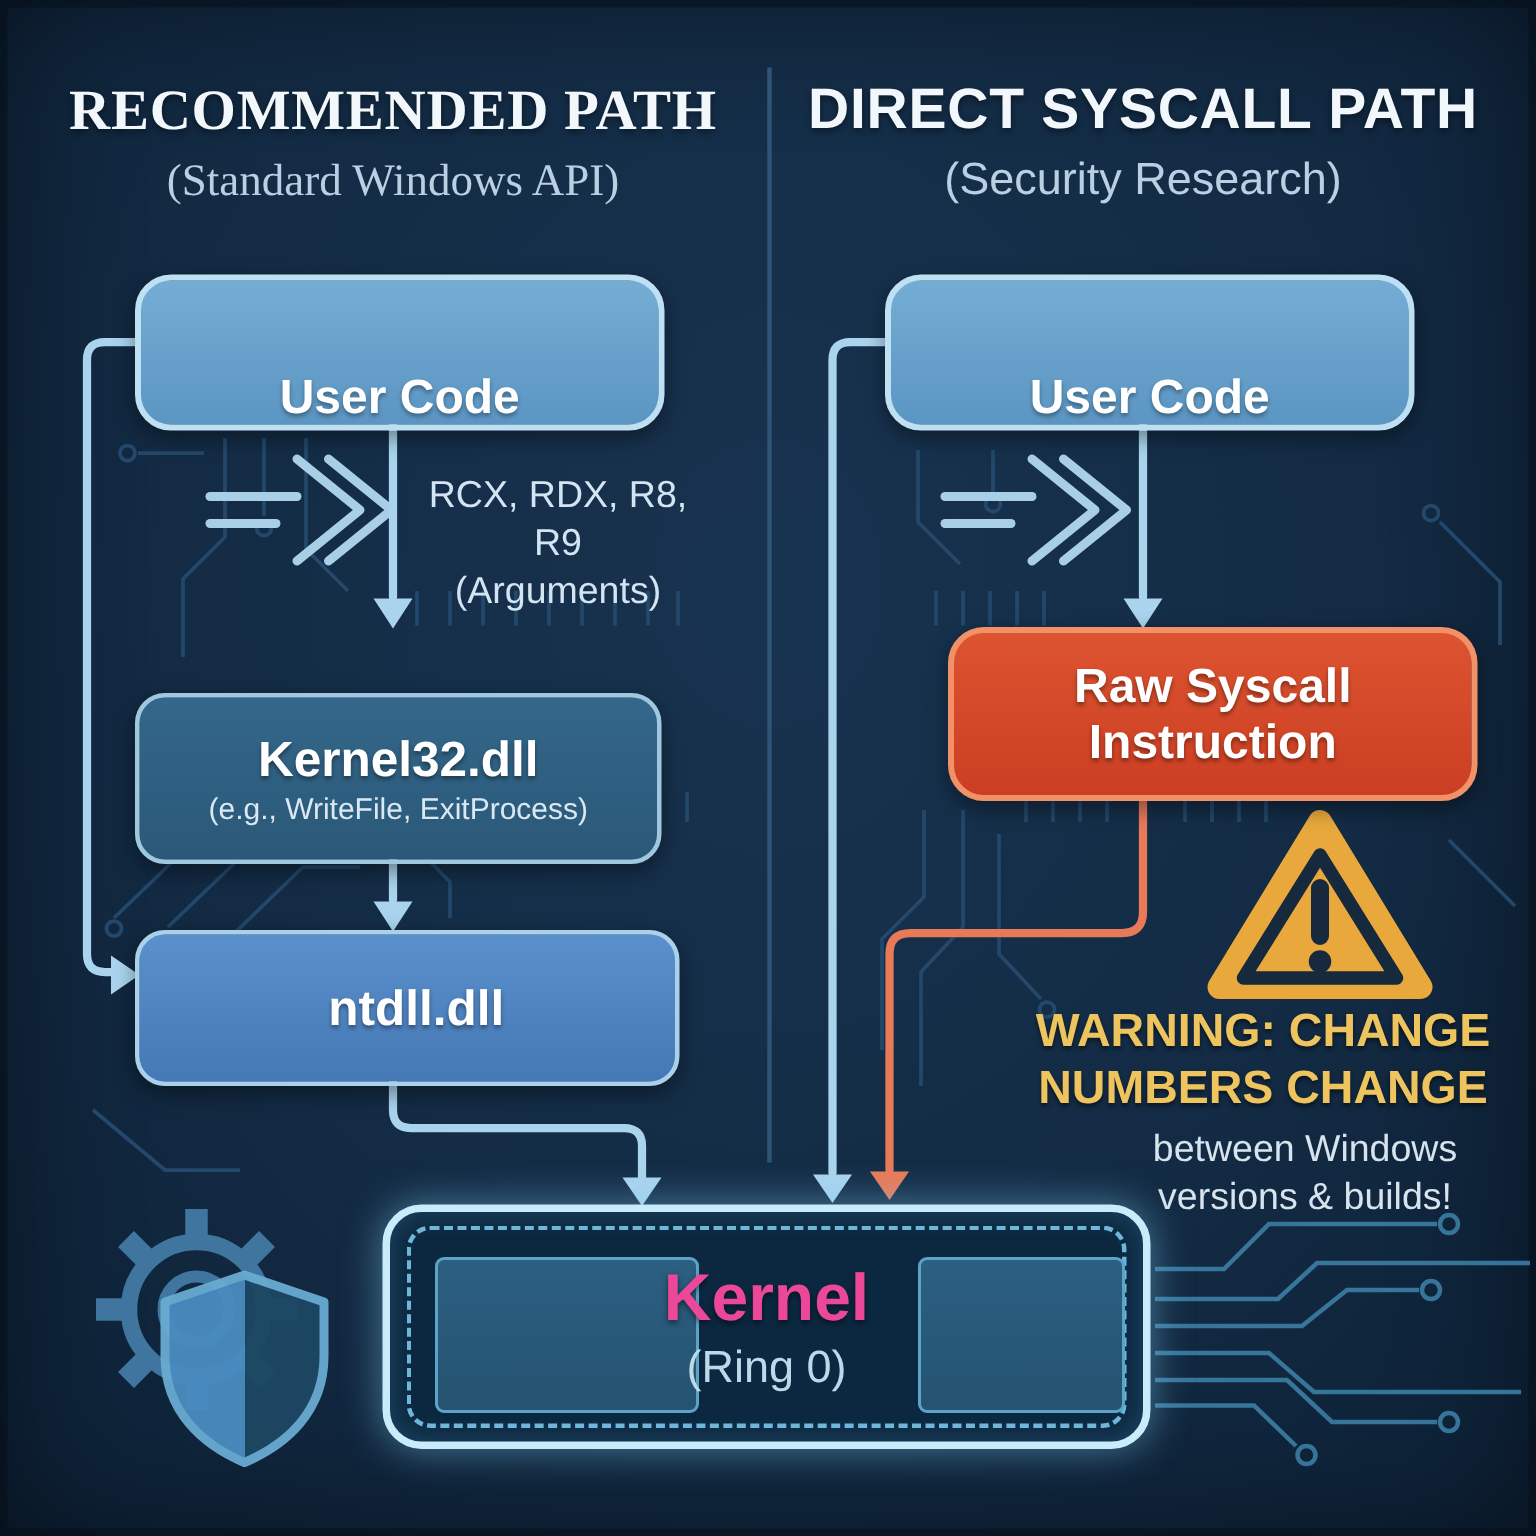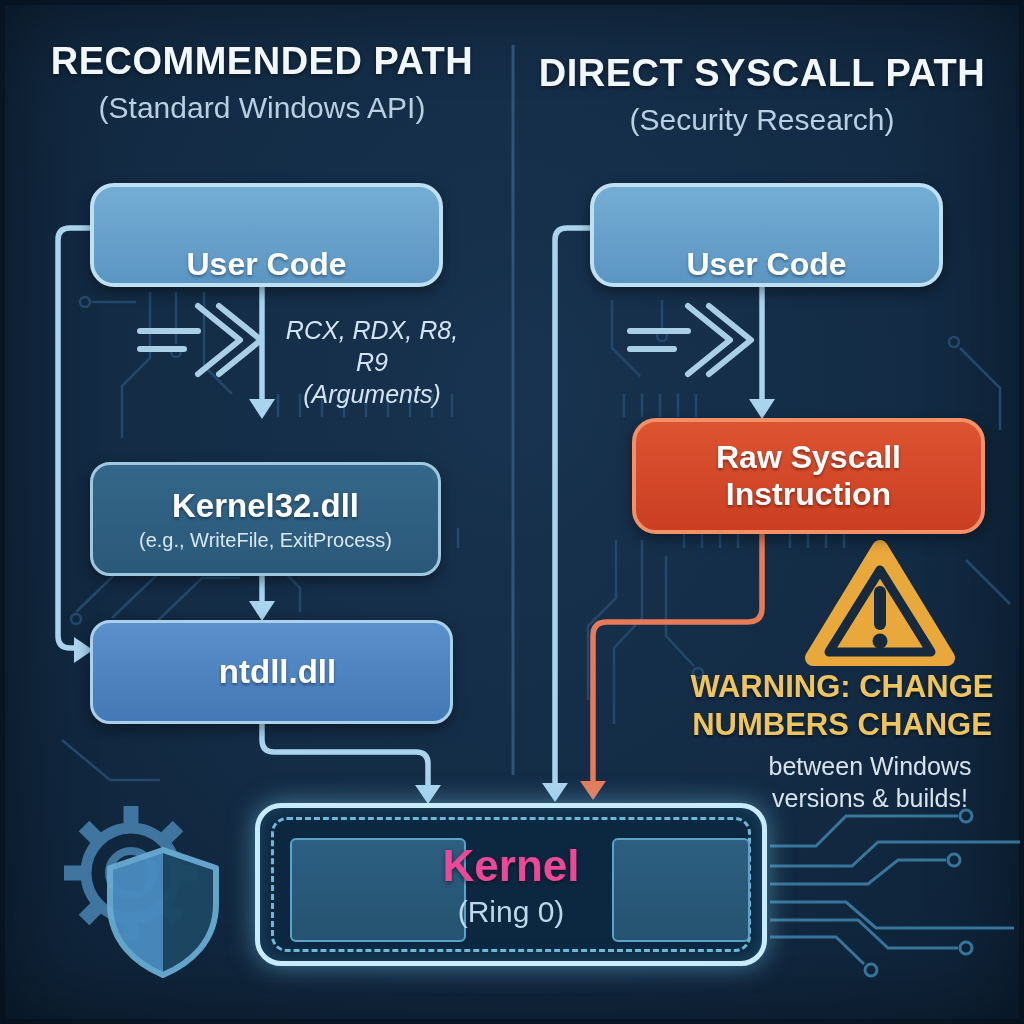--- a/index.html
+++ b/index.html
@@ -184,34 +184,34 @@
     </g>
 
     <g>
       <path d="M880 548 L947 658 H813 Z" fill="#e9a83c" stroke="#e9a83c" stroke-width="16" stroke-linejoin="round"></path>
       <path d="M880 570 L931 652 H829 Z" fill="none" stroke="#16293d" stroke-width="9" stroke-linejoin="round"></path>
       <line x1="880" y1="592" x2="880" y2="624" stroke="#16293d" stroke-width="12" stroke-linecap="round"></line>
       <circle cx="880" cy="641" r="7.5" fill="#16293d"></circle>
     </g>
   </svg>
 
-  <div class="abs col-title z2" style="left:16px;top:40px;">
+  <div class="abs col-title z2" style="left:16px;top:52px;font-family:Liberation Serif, serif;">
     <div class="t">RECOMMENDED PATH</div>
     <div class="s">(Standard Windows API)</div>
   </div>
   <div class="abs col-title z2" style="left:516px;top:52px;">
     <div class="t">DIRECT SYSCALL PATH</div>
     <div class="s">(Security Research)</div>
   </div>
 
   <div class="abs node usercode z2" style="left:90px;top:183px;width:345px;height:96px;">
     <span class="main">User Code</span>
   </div>
 
-  <div class="abs argslabel z2" style="left:272px;top:314px;width:200px;font-style:italic;">
+  <div class="abs argslabel z2" style="left:272px;top:314px;width:200px;">
     <span>RCX, RDX, R8, R9</span><br>
     <span>(Arguments)</span>
   </div>
 
   <div class="abs node kernel32 z2" style="left:90px;top:418px;width:345px;height:108px;margin-top:44px;">
     <span class="main">Kernel32.dll</span>
     <span class="sub">(e.g., WriteFile, ExitProcess)</span>
   </div>
 
   <div class="abs node ntdll z2" style="left:90px;top:620px;width:345px;height:98px;padding-left:12px;">

